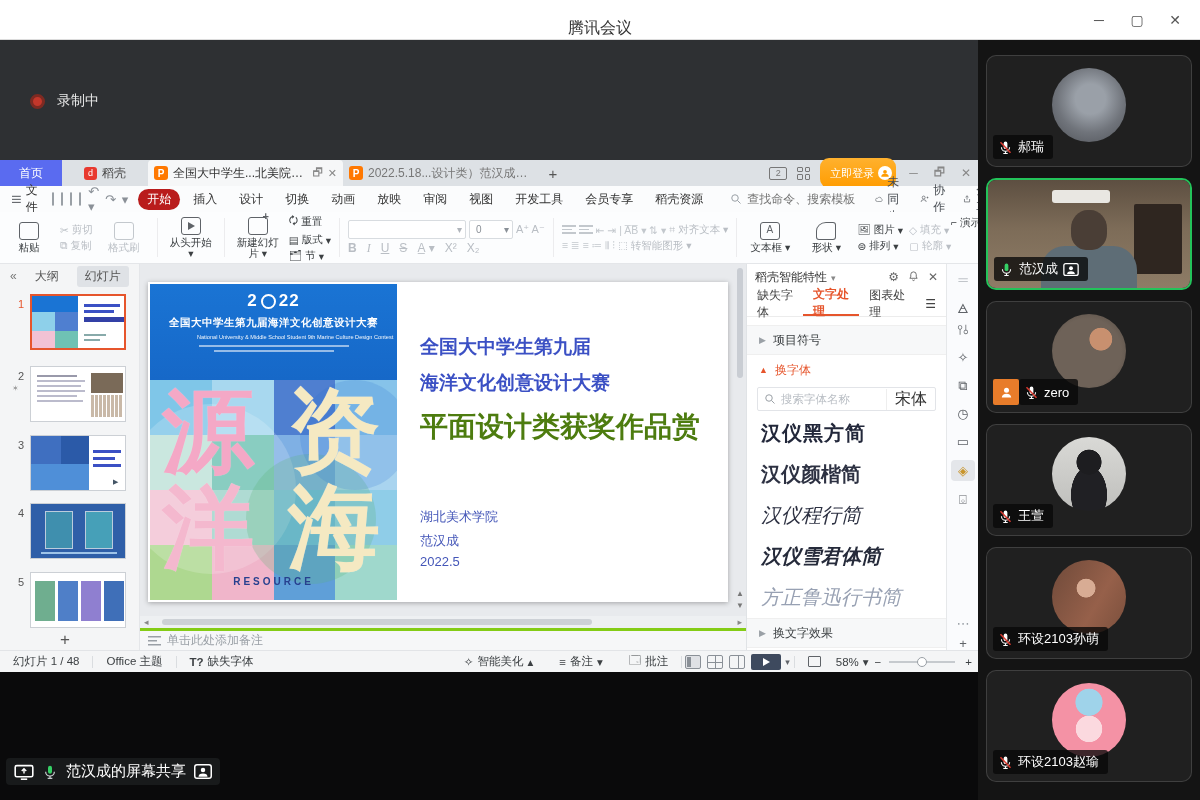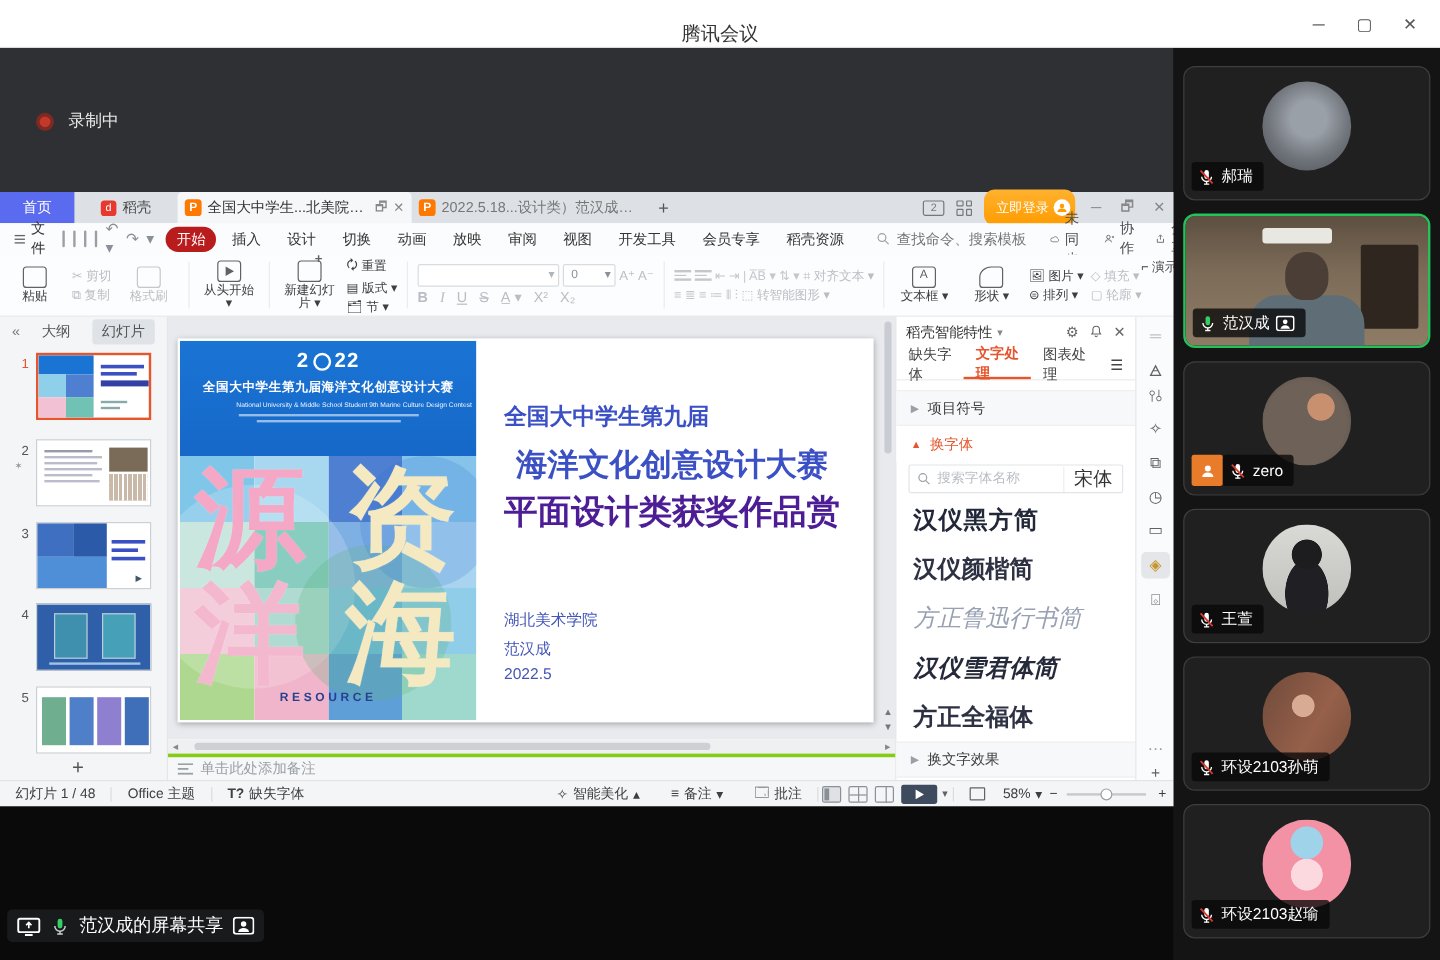--- a/index.html
+++ b/index.html
@@ -503,22 +503,22 @@
             <div class="mcircle" style="left:-24px;top:120px;width:170px;height:170px;background:rgba(255,255,255,.18)"></div>
             <div class="mcircle" style="left:96px;top:170px;width:130px;height:130px;background:rgba(90,180,120,.25)"></div>
             <div class="mcircle" style="left:150px;top:96px;width:110px;height:110px;background:rgba(40,110,210,.18)"></div>
             <span class="mchar" style="left:12px;top:102px;color:#f4a8c6">源</span>
             <span class="mchar" style="left:138px;top:102px;color:#f5e9c2">资</span>
             <span class="mchar" style="left:12px;top:198px;color:#f4b8ce">洋</span>
             <span class="mchar" style="left:138px;top:198px;color:#f5e9c2">海</span>
             <div class="resource">RESOURCE</div>
           </div>
           <span class="stext" style="left:272px;top:52px;font-size:19px">全国大中学生第九届</span>
-          <span class="stext" style="left:282px;top:88px;font-size:26px">海洋文化创意设计大赛</span>
-          <span class="stext" style="left:272px;top:126px;font-size:28px;color:#4c1d95">平面设计类获奖作品赏</span>
+          <span class="stext" style="left:272px;top:88px;font-size:19px">海洋文化创意设计大赛</span>
+          <span class="stext" style="left:272px;top:126px;font-size:28px;color:#4d7c0f">平面设计类获奖作品赏</span>
           <span class="stext" style="left:272px;top:226px;font-size:13px;font-weight:normal;color:#4456b8">湖北美术学院</span>
           <span class="stext" style="left:272px;top:250px;font-size:13px;font-weight:normal;color:#4456b8">范汉成</span>
           <span class="stext" style="left:272px;top:272px;font-size:13px;font-weight:normal;color:#4456b8">2022.5</span>
         </div>
         <div class="vscroll">
             <span class="vthumb"></span>
           </div>
         <div class="varrows">
             <span>▲</span>
             <span>▼</span>
@@ -557,22 +557,23 @@
         <div class="fsearch">
           <svg width="12" height="12" viewBox="0 0 24 24">
               <circle cx="10" cy="10" r="6.5" fill="none" stroke="#9aa0a6" stroke-width="2"></circle>
               <line x1="15" y1="15" x2="21" y2="21" stroke="#9aa0a6" stroke-width="2"></line>
             </svg>
           <input placeholder="搜索字体名称" style="">
           <span class="ffilter"><span>宋体</span></span>
         </div>
         <div class="fitem f0">汉仪黑方简</div>
         <div class="fitem f1">汉仪颜楷简</div>
+        <div class="fitem f2">汉仪程行简</div>
+        <div class="fitem f4">汉仪雪君体简</div>
         <div class="fitem f3">方正鲁迅行书简</div>
-        <div class="fitem f4">汉仪雪君体简</div>
         <div class="fitem f5">方正全福体</div>
         <div class="tpbottom">
           <div class="secrow">
             <span class="arr">▶</span>
               <span>换文字效果</span>
           </div>
         </div>
       </div>
 
       <div class="sidestrip">

